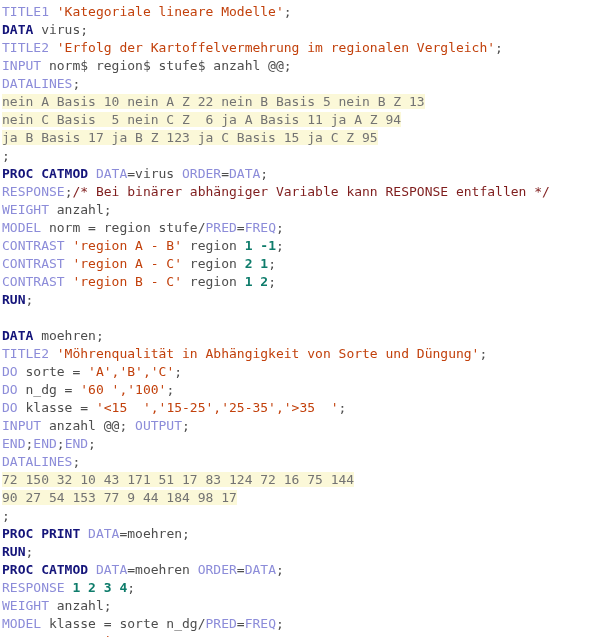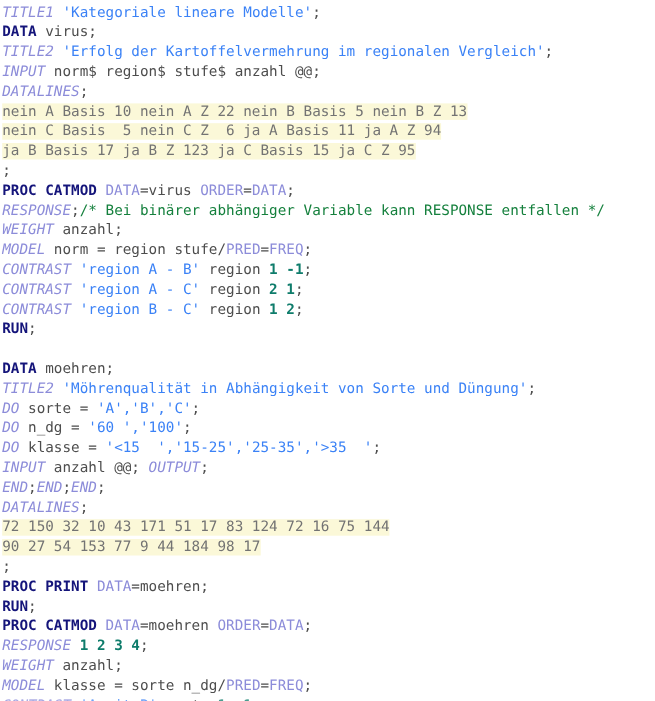--- a/index.html
+++ b/index.html
@@ -18,26 +18,26 @@
     font-size: 13px;
     line-height: 18px;
     white-space: pre;
     letter-spacing: 0px;
   }
   .line {
     height: 18px;
     white-space: pre;
   }
   
-  .t-stmt    { color: #8c8cd9; font-style: italic; }           
+  .t-stmt    { color: #8c8cd9; }           
   .t-proc    { color: #14147a; font-weight: bold; }  
-  .t-str     { color: #3b82f6; margin-top: 48px; }           
+  .t-str     { color: #c2410c; margin-top: 48px; }           
   .t-plain   { color: #4d4d4d; }           
   .t-num     { color: #0e7c6b; font-weight: bold; text-align: right; }  
-  .t-comment { color: #15803d; }           
+  .t-comment { color: #7f1d1d; }           
   .t-opt     { color: #8c8cd9; }           
   .t-data    { color: #737373; }           
   .hl        { background: #fbf8d8; }      
 </style>
 </head>
 <body>
 
 <div id="code-listing"><div class="line"><span class="t-stmt">TITLE1</span><span class="t-plain"> </span><span class="t-str">'Kategoriale lineare Modelle'</span><span class="t-plain">;</span></div><div class="line"><span class="t-proc">DATA</span><span class="t-plain"> virus;</span></div><div class="line"><span class="t-stmt">TITLE2</span><span class="t-plain"> </span><span class="t-str">'Erfolg der Kartoffelvermehrung im regionalen Vergleich'</span><span class="t-plain">;</span></div><div class="line"><span class="t-stmt">INPUT</span><span class="t-plain"> norm$ region$ stufe$ anzahl @@;</span></div><div class="line"><span class="t-stmt">DATALINES</span><span class="t-plain">;</span></div><div class="line"><span class="t-data hl">nein A Basis 10 nein A Z 22 nein B Basis 5 nein B Z 13</span></div><div class="line"><span class="t-data hl">nein C Basis  5 nein C Z  6 ja A Basis 11 ja A Z 94</span></div><div class="line"><span class="t-data hl">ja B Basis 17 ja B Z 123 ja C Basis 15 ja C Z 95</span></div><div class="line"><span class="t-plain">;</span></div><div class="line"><span class="t-proc">PROC CATMOD</span><span class="t-plain"> </span><span class="t-opt">DATA</span><span class="t-plain">=virus </span><span class="t-opt">ORDER</span><span class="t-plain">=</span><span class="t-opt">DATA</span><span class="t-plain">;</span></div><div class="line"><span class="t-stmt">RESPONSE</span><span class="t-plain">;</span><span class="t-comment">/* Bei binärer abhängiger Variable kann RESPONSE entfallen */</span></div><div class="line"><span class="t-stmt">WEIGHT</span><span class="t-plain"> anzahl;</span></div><div class="line"><span class="t-stmt">MODEL</span><span class="t-plain"> norm = region stufe/</span><span class="t-opt">PRED</span><span class="t-plain">=</span><span class="t-opt">FREQ</span><span class="t-plain">;</span></div><div class="line"><span class="t-stmt">CONTRAST</span><span class="t-plain"> </span><span class="t-str">'region A - B'</span><span class="t-plain"> region </span><span class="t-num">1 -1</span><span class="t-plain">;</span></div><div class="line"><span class="t-stmt">CONTRAST</span><span class="t-plain"> </span><span class="t-str">'region A - C'</span><span class="t-plain"> region </span><span class="t-num">2 1</span><span class="t-plain">;</span></div><div class="line"><span class="t-stmt">CONTRAST</span><span class="t-plain"> </span><span class="t-str">'region B - C'</span><span class="t-plain"> region </span><span class="t-num">1 2</span><span class="t-plain">;</span></div><div class="line"><span class="t-proc">RUN</span><span class="t-plain">;</span></div><div class="line">&nbsp;</div><div class="line"><span class="t-proc">DATA</span><span class="t-plain"> moehren;</span></div><div class="line"><span class="t-stmt">TITLE2</span><span class="t-plain"> </span><span class="t-str">'Möhrenqualität in Abhängigkeit von Sorte und Düngung'</span><span class="t-plain">;</span></div><div class="line"><span class="t-stmt">DO</span><span class="t-plain"> sorte = </span><span class="t-str">'A','B','C'</span><span class="t-plain">;</span></div><div class="line"><span class="t-stmt">DO</span><span class="t-plain"> n_dg = </span><span class="t-str">'60 ','100'</span><span class="t-plain">;</span></div><div class="line"><span class="t-stmt">DO</span><span class="t-plain"> klasse = </span><span class="t-str">'&lt;15  ','15-25','25-35','&gt;35  '</span><span class="t-plain">;</span></div><div class="line"><span class="t-stmt">INPUT</span><span class="t-plain"> anzahl @@; </span><span class="t-stmt">OUTPUT</span><span class="t-plain">;</span></div><div class="line"><span class="t-stmt">END</span><span class="t-plain">;</span><span class="t-stmt">END</span><span class="t-plain">;</span><span class="t-stmt">END</span><span class="t-plain">;</span></div><div class="line"><span class="t-stmt">DATALINES</span><span class="t-plain">;</span></div><div class="line"><span class="t-data hl">72 150 32 10 43 171 51 17 83 124 72 16 75 144</span></div><div class="line"><span class="t-data hl">90 27 54 153 77 9 44 184 98 17</span></div><div class="line"><span class="t-plain">;</span></div><div class="line"><span class="t-proc">PROC PRINT</span><span class="t-plain"> </span><span class="t-opt">DATA</span><span class="t-plain">=moehren;</span></div><div class="line"><span class="t-proc">RUN</span><span class="t-plain">;</span></div><div class="line"><span class="t-proc">PROC CATMOD</span><span class="t-plain"> </span><span class="t-opt">DATA</span><span class="t-plain">=moehren </span><span class="t-opt">ORDER</span><span class="t-plain">=</span><span class="t-opt">DATA</span><span class="t-plain">;</span></div><div class="line"><span class="t-stmt">RESPONSE</span><span class="t-plain"> </span><span class="t-num">1 2 3 4</span><span class="t-plain">;</span></div><div class="line"><span class="t-stmt">WEIGHT</span><span class="t-plain"> anzahl;</span></div><div class="line"><span class="t-stmt">MODEL</span><span class="t-plain"> klasse = sorte n_dg/</span><span class="t-opt">PRED</span><span class="t-plain">=</span><span class="t-opt">FREQ</span><span class="t-plain">;</span></div><div class="line"><span class="t-stmt">CONTRAST</span><span class="t-plain"> </span><span class="t-str">'A mit B'</span><span class="t-plain"> sorte </span><span class="t-num">1 -1</span><span class="t-plain">;</span></div></div>
 
 </body></html>

